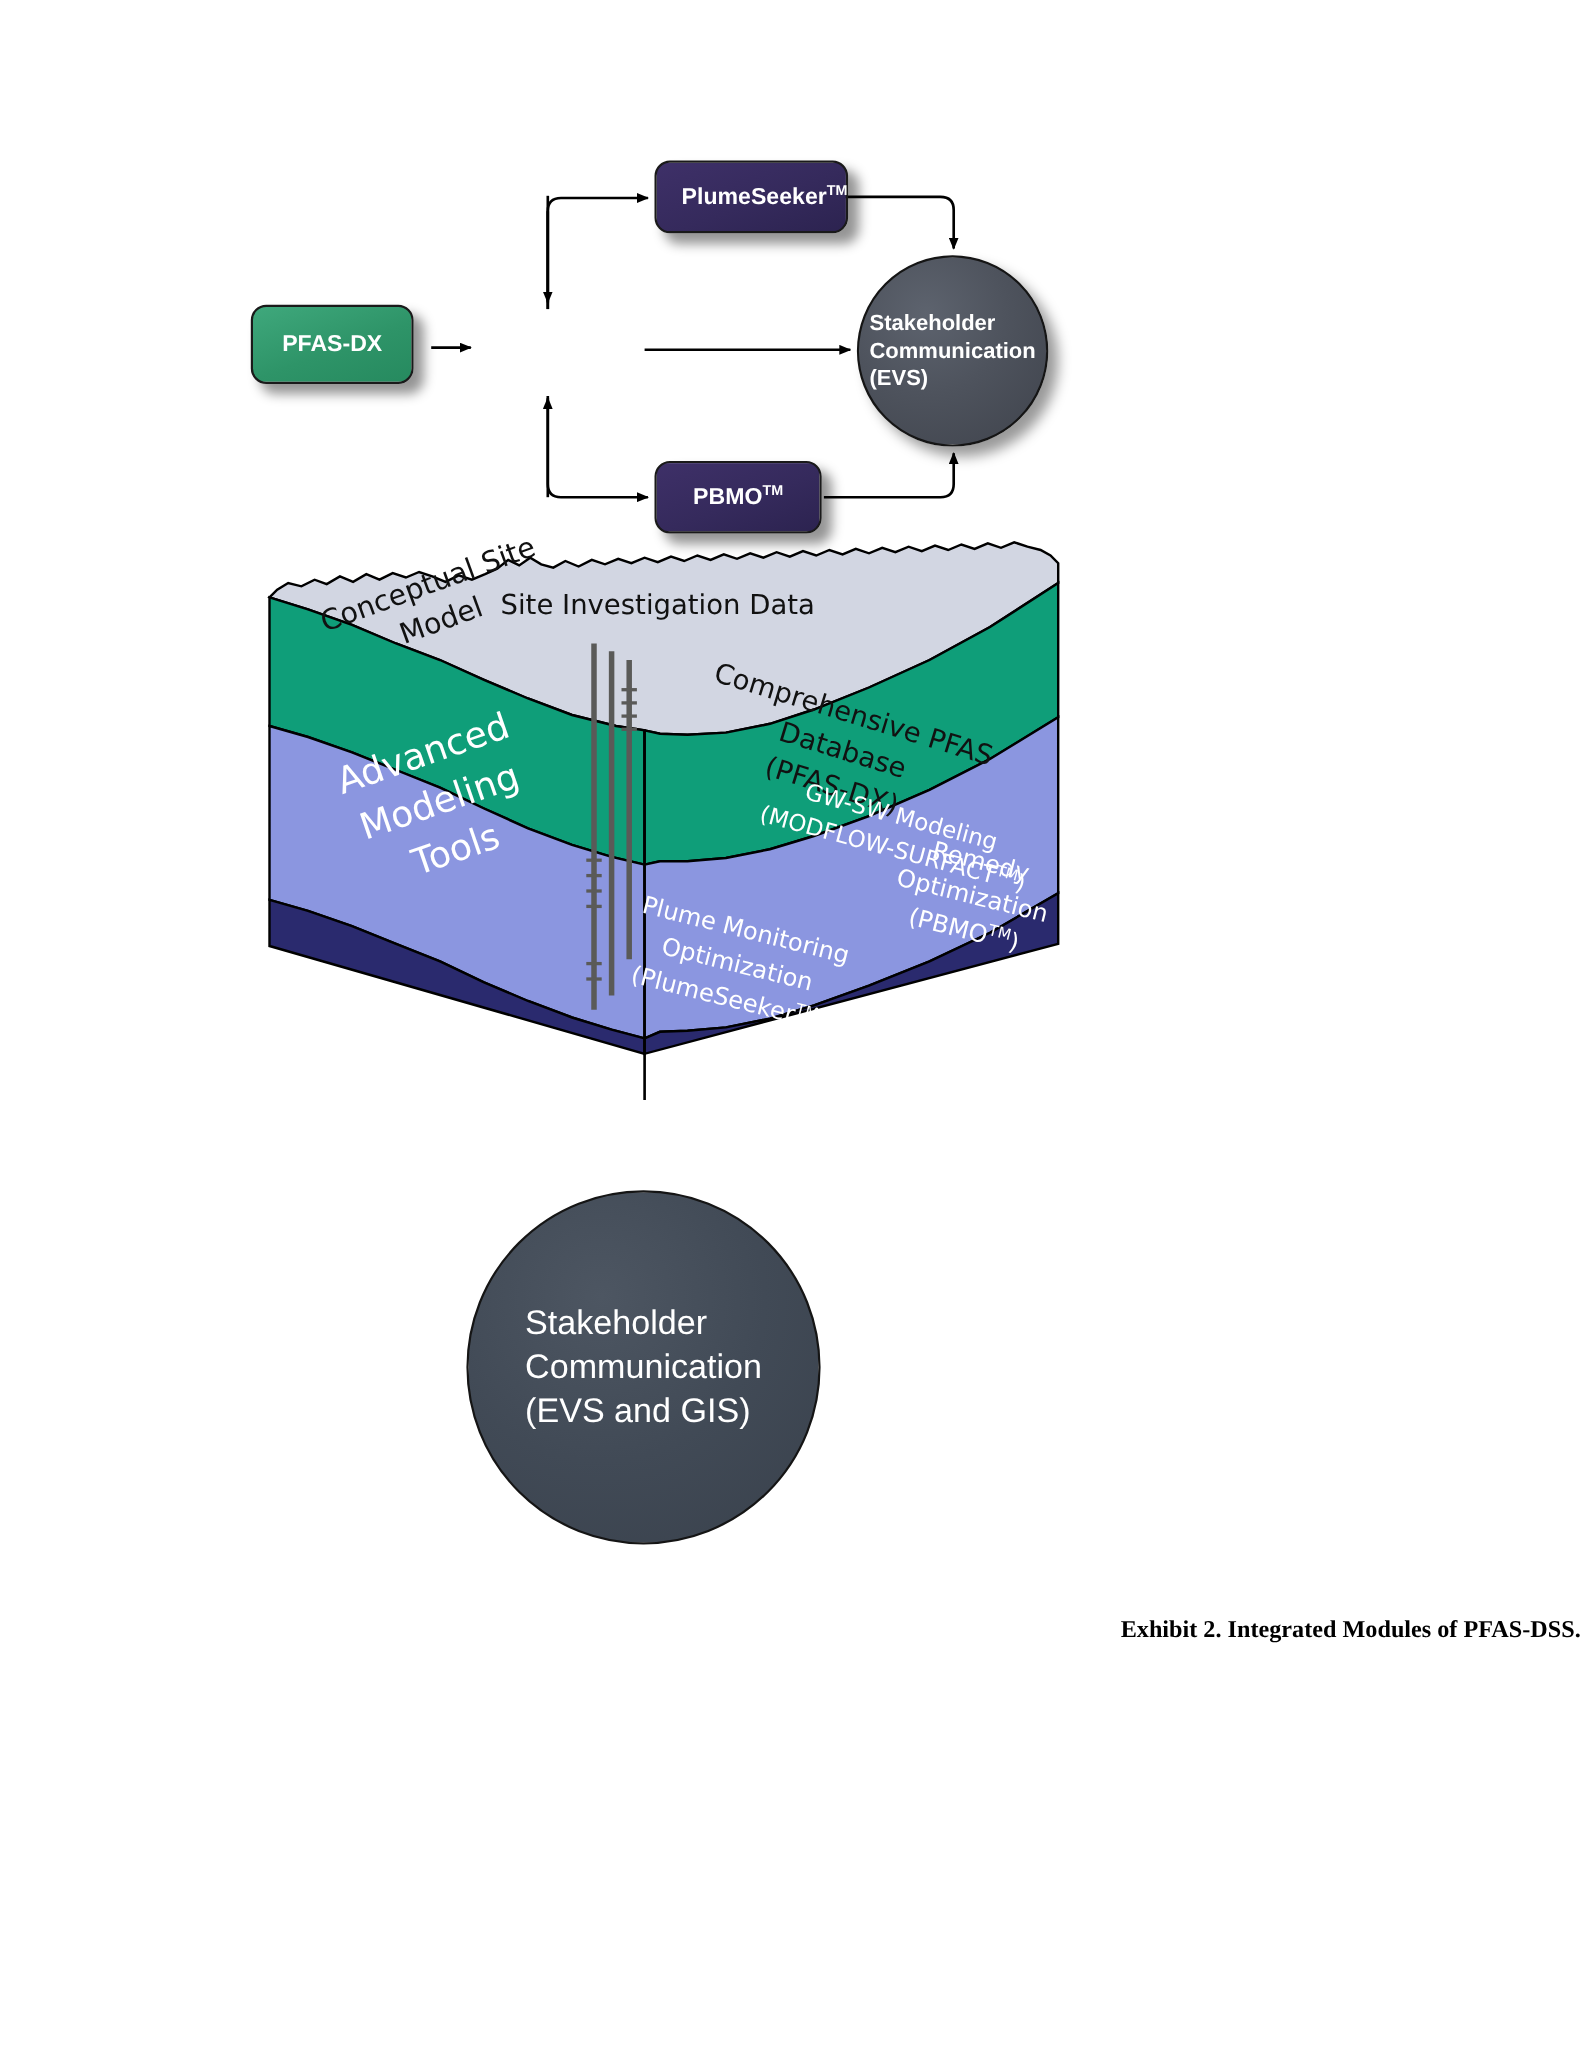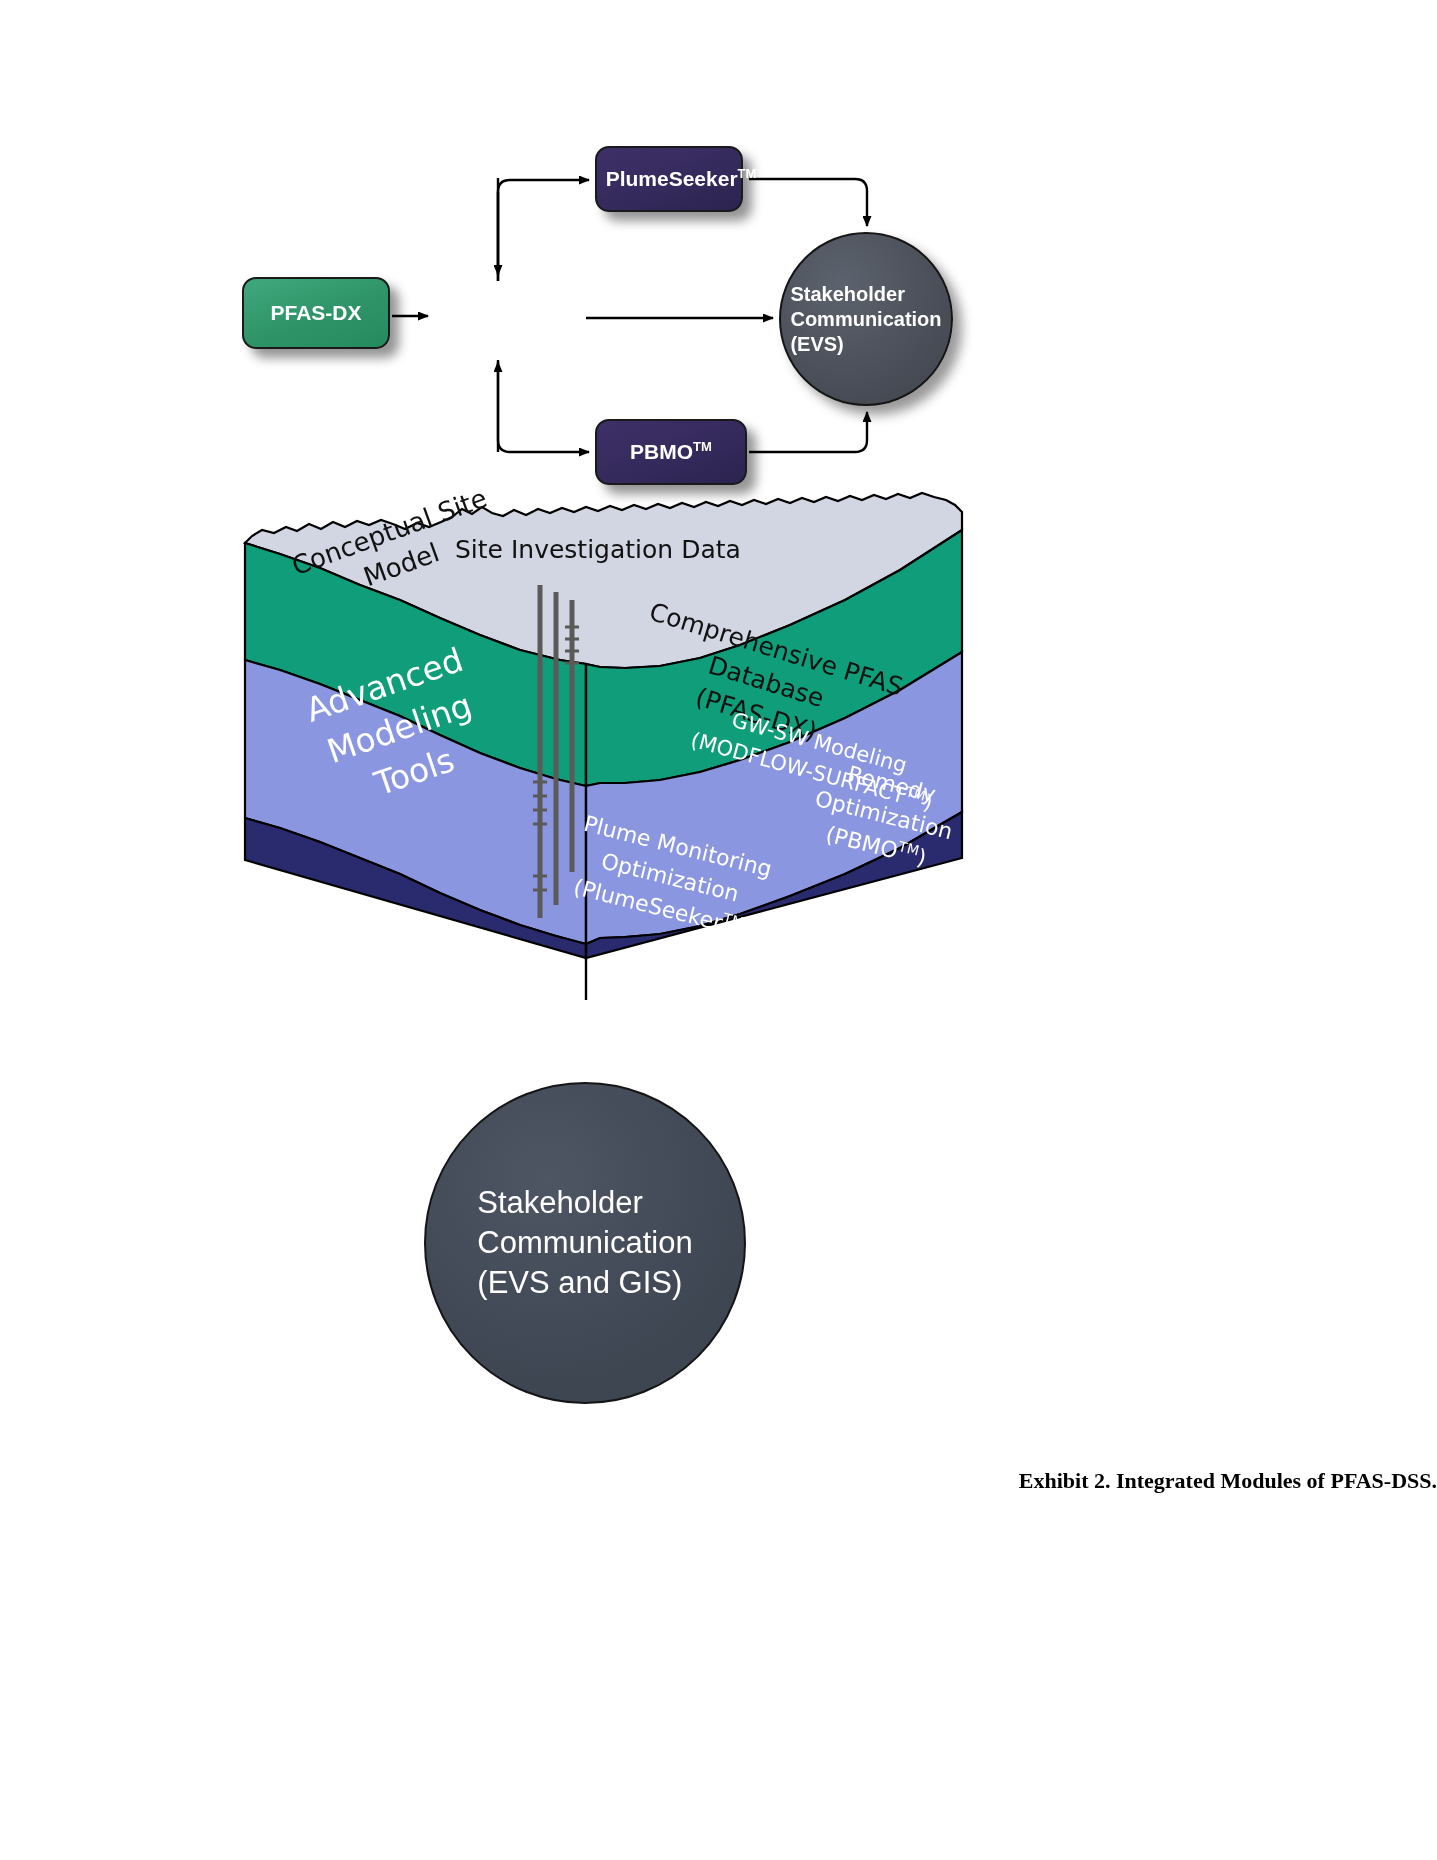--- a/index.html
+++ b/index.html
@@ -9,26 +9,26 @@
   #stage{position:absolute;left:0;top:0;width:1437px;height:1860px;}
 
   
   .node{position:absolute;display:flex;align-items:center;justify-content:center;
         text-align:center;color:#ffffff;font-weight:bold;line-height:1.12;
         border:2px solid #1a1a1a;border-radius:14px;
         box-shadow:9px 9px 11px rgba(0,0,0,0.42);
         box-sizing:border-box;}
   .node sup{font-size:.62em;vertical-align:super;font-weight:bold;line-height:0;}
 
-  #n-pfasdx{left:242px;top:277px;width:148px;height:72px;font-size:21px;
+  #n-pfasdx{left:228px;top:277px;width:148px;height:72px;font-size:21px;
             background:linear-gradient(160deg,#3fa87c 0%,#2e9468 55%,#268a5f 100%);}
   #n-modflow{left:434px;top:279px;width:150px;height:76px;font-size:21px;
             border-radius:16px;
             background:linear-gradient(160deg,#a3a9dd 0%,#959cd6 55%,#8289cc 100%);}
-  #n-plume{left:595px;top:146px;width:148px;height:66px;font-size:21px;
+  #n-plume{left:595px;top:146px;width:176px;height:66px;font-size:21px;
             background:linear-gradient(160deg,#3e3068 0%,#352a5c 55%,#2c2350 100%);padding-left:24px;}
   #n-pbmo{left:595px;top:419px;width:152px;height:66px;font-size:21px;
             background:linear-gradient(160deg,#3e3068 0%,#352a5c 55%,#2c2350 100%);}
 
   .circle-node{position:absolute;border-radius:50%;display:flex;align-items:center;
         justify-content:center;text-align:left;color:#ffffff;font-weight:bold;
         border:2px solid #151515;box-sizing:border-box;
         box-shadow:9px 9px 12px rgba(0,0,0,0.40);}
   #n-stake-top{left:779px;top:232px;width:174px;height:174px;font-size:20px;
         line-height:1.25;

